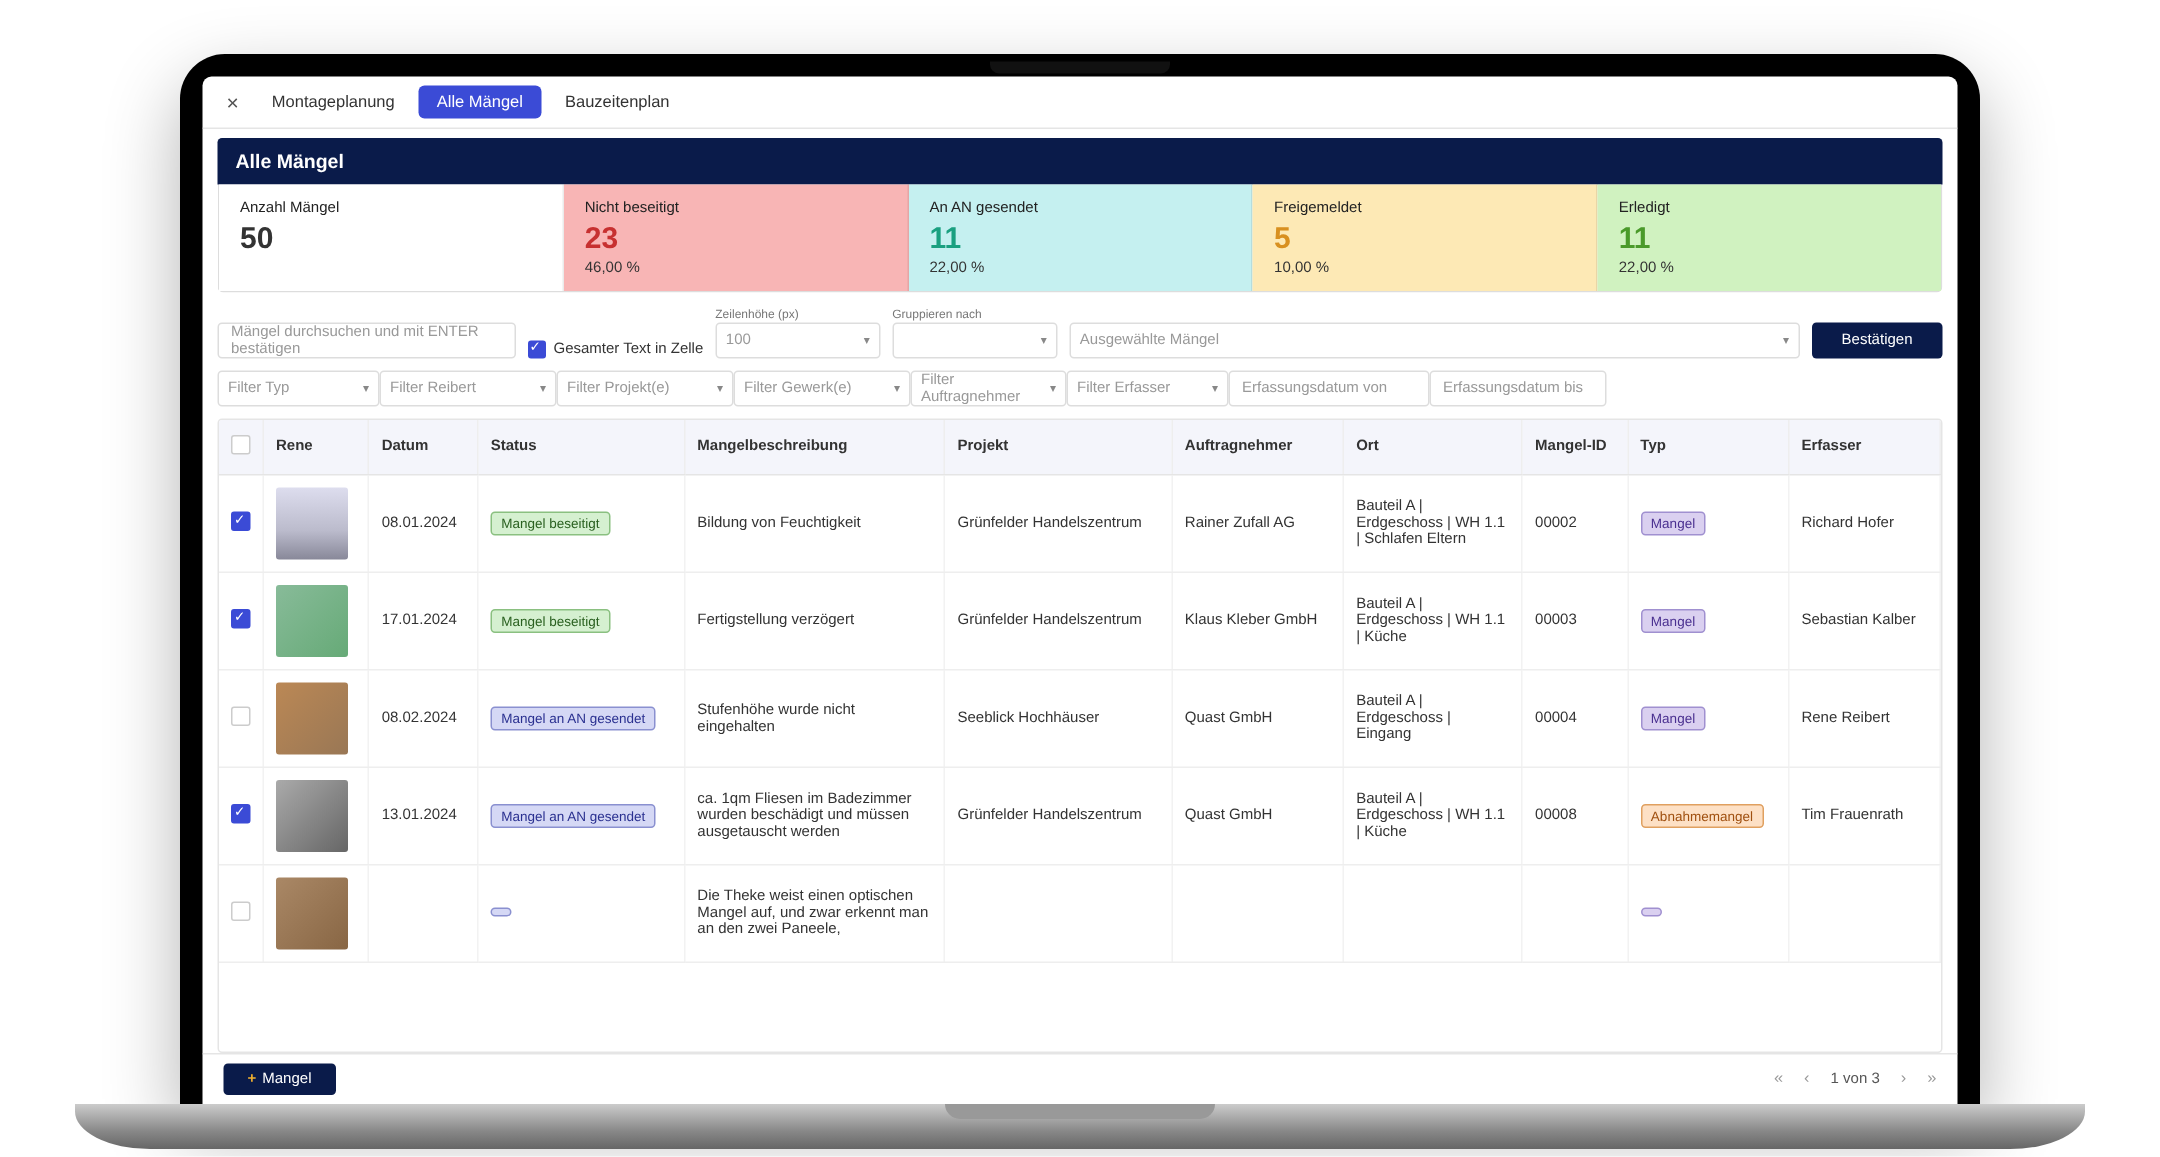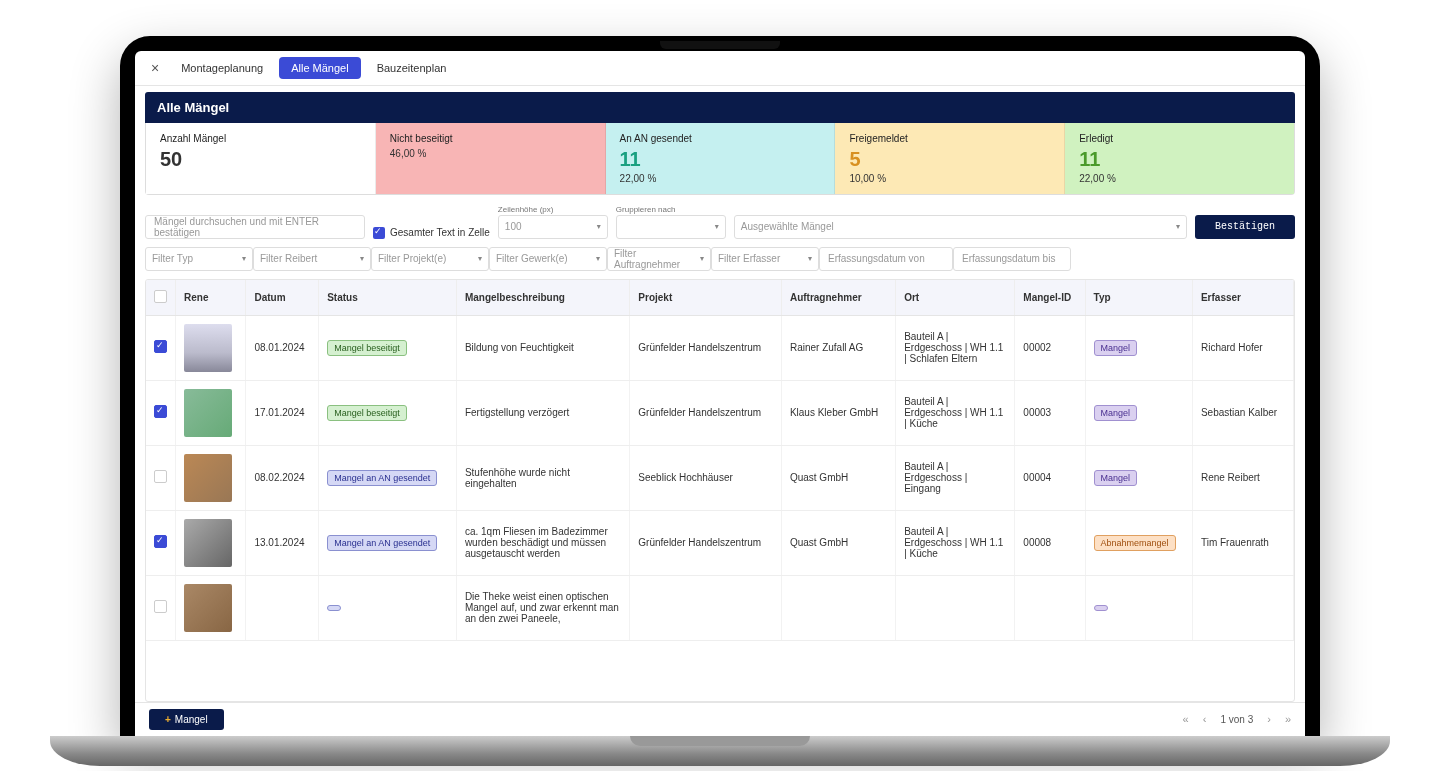--- a/index.html
+++ b/index.html
@@ -37,21 +37,21 @@
 
 .controls-row { display: flex; align-items: flex-end; gap: 8px; padding: 10px 10px 4px 10px; flex-wrap: nowrap; }
 .controls-row2 { display: flex; gap: 0; padding: 4px 10px 8px 10px; }
 .ctrl-input { border: 1px solid #ddd; border-radius: 3px; padding: 5px 8px; font-size: 10px; color: #999; background: #fff; height: 24px; display: flex; align-items: center; justify-content: space-between; }
 .ctrl-select { border: 1px solid #ddd; border-radius: 3px; padding: 4px 6px; font-size: 10px; color: #999; background: #fff; height: 24px; display: flex; align-items: center; justify-content: space-between; gap: 4px; }
 .ctrl-label-sm { font-size: 8px; color: #777; margin-bottom: 1px; }
 .ctrl-block { display: flex; flex-direction: column; }
 .checkbox-wrap { display: flex; align-items: center; gap: 5px; font-size: 10px; color: #333; }
 .chk { width: 12px; height: 12px; background: #3b4bd6; border-radius: 2px; position: relative; }
 .chk::after { content: "✓"; color: #fff; font-size: 9px; position: absolute; top: -1px; left: 1px; }
-.btn-confirm { background: #0a1b4a; color: #fff; padding: 6px 20px; border-radius: 3px; font-size: 10px; height: 24px; display: flex; align-items: center; cursor: pointer; font-family: Liberation Mono, monospace; }
+.btn-confirm { background: #0a1b4a; color: #fff; padding: 6px 20px; border-radius: 3px; font-size: 10px; height: 24px; display: flex; align-items: center; cursor: pointer; }
 .chevron { font-size: 8px; color: #888; }
 
 .table-wrap { flex: 1; overflow: hidden; margin: 0 10px; border: 1px solid #e5e5e5; border-radius: 3px; }
 .tbl { width: 100%; border-collapse: collapse; font-size: 10px; }
 .tbl th { background: #f4f5fb; padding: 10px 8px; text-align: left; font-weight: 600; border-bottom: 1px solid #e5e5e5; border-right: 1px solid #eee; }
 .tbl td { padding: 8px 8px; border-bottom: 1px solid #eee; border-right: 1px solid #f2f2f2; vertical-align: middle; }
 .row-chk { width: 13px; height: 13px; border: 1px solid #ccc; border-radius: 2px; background: #fff; display: inline-block; }
 .row-chk.checked { background: #3b4bd6; border-color: #3b4bd6; position: relative; }
 .row-chk.checked::after { content: "✓"; color: #fff; font-size: 9px; position: absolute; top: -1px; left: 1px; }
 .thumb { width: 48px; height: 48px; background: linear-gradient(135deg,#ccc,#888); border-radius: 2px; }
@@ -89,41 +89,42 @@
 
       <div class="page-title-bar">Alle Mängel</div>
 
       <div class="stats-row">
         <div class="stat-card white">
           <div class="stat-label">Anzahl Mängel</div>
           <div class="stat-value">50</div>
         </div>
         <div class="stat-card red">
           <div class="stat-label">Nicht beseitigt</div>
+          <div class="stat-value red">23</div>
           <div class="stat-pct">46,00 %</div>
         </div>
         <div class="stat-card cyan">
           <div class="stat-label">An AN gesendet</div>
           <div class="stat-value teal">11</div>
           <div class="stat-pct">22,00 %</div>
         </div>
         <div class="stat-card yellow">
           <div class="stat-label">Freigemeldet</div>
           <div class="stat-value orange">5</div>
           <div class="stat-pct">10,00 %</div>
         </div>
         <div class="stat-card green">
           <div class="stat-label">Erledigt</div>
           <div class="stat-value green">11</div>
           <div class="stat-pct">22,00 %</div>
         </div>
       </div>
 
       <div class="controls-row">
-        <div class="ctrl-input" style="width:220px">Mängel durchsuchen und mit ENTER bestätigen</div>
+        <div class="ctrl-input" style="width:199px">Mängel durchsuchen und mit ENTER bestätigen</div>
         <div class="checkbox-wrap">
           <span class="chk"></span>
           <span>Gesamter Text in Zelle</span>
         </div>
         <div class="ctrl-block" style="width:110px">
           <span class="ctrl-label-sm">Zeilenhöhe (px)</span>
           <div class="ctrl-select">
             <span>100</span>
             <span class="chevron">▾</span>
           </div>

